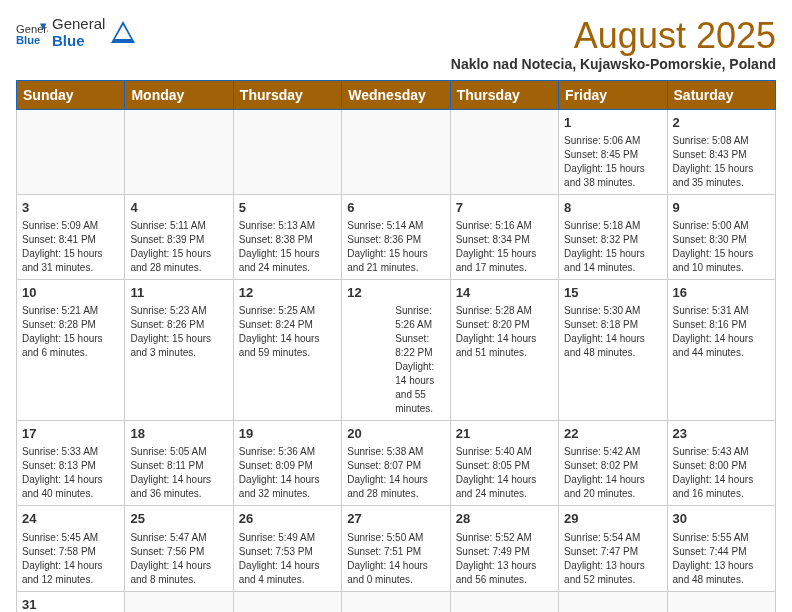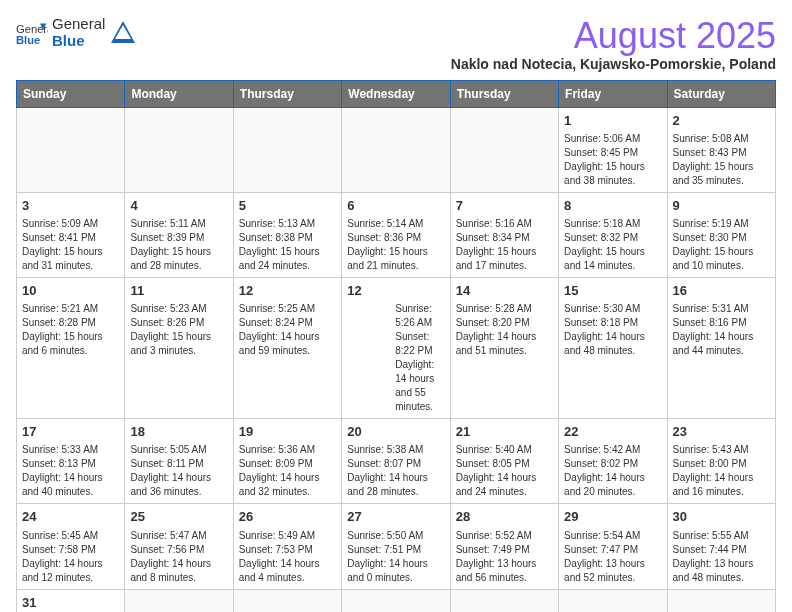--- a/index.html
+++ b/index.html
@@ -24,39 +24,39 @@
     .logo-icon {
       width: 32px;
       height: 28px;
     }
     .title-block {
       text-align: right;
     }
     .month-title {
       font-size: 36px;
       font-weight: normal;
-      color: #8b5cf6;
+      color: #a16207;
       line-height: 1.1;
     }
     .location-title {
       font-size: 14px;
       color: #333;
       font-weight: bold;
     }
     .calendar {
       width: 100%;
       border-collapse: collapse;
       border: 1px solid #ccc;
     }
     .calendar th {
-      background: #737373;
+      background: #a16207;
       color: #fff;
       text-align: left;
       padding: 6px 6px;
-      font-size: 12px;
+      font-size: 14px;
       font-weight: bold;
       border: 1px solid #1565c0;
     }
     .calendar td {
       border: 1px solid #ccc;
       vertical-align: top;
       padding: 4px 5px;
       width: calc(100% / 7);
       min-height: 80px;
       font-size: 11px;
@@ -170,21 +170,21 @@
 Daylight: 15 hours and 17 minutes.</div>
         </td>
         <td>
           <span class="day-number">8</span>
           <div class="day-info" style="white-space: pre-line;">Sunrise: 5:18 AM
 Sunset: 8:32 PM
 Daylight: 15 hours and 14 minutes.</div>
         </td>
         <td>
           <span class="day-number">9</span>
-          <div class="day-info" style="white-space: pre-line;">Sunrise: 5:19 AM
+          <div class="day-info" style="white-space: pre-line;">Sunrise: 5:00 AM
 Sunset: 8:30 PM
 Daylight: 15 hours and 10 minutes.</div>
         </td>
       </tr>
       <tr>
         <td>
           <span class="day-number">10</span>
           <div class="day-info" style="white-space: pre-line;">Sunrise: 5:21 AM
 Sunset: 8:28 PM
 Daylight: 15 hours and 6 minutes.</div>

